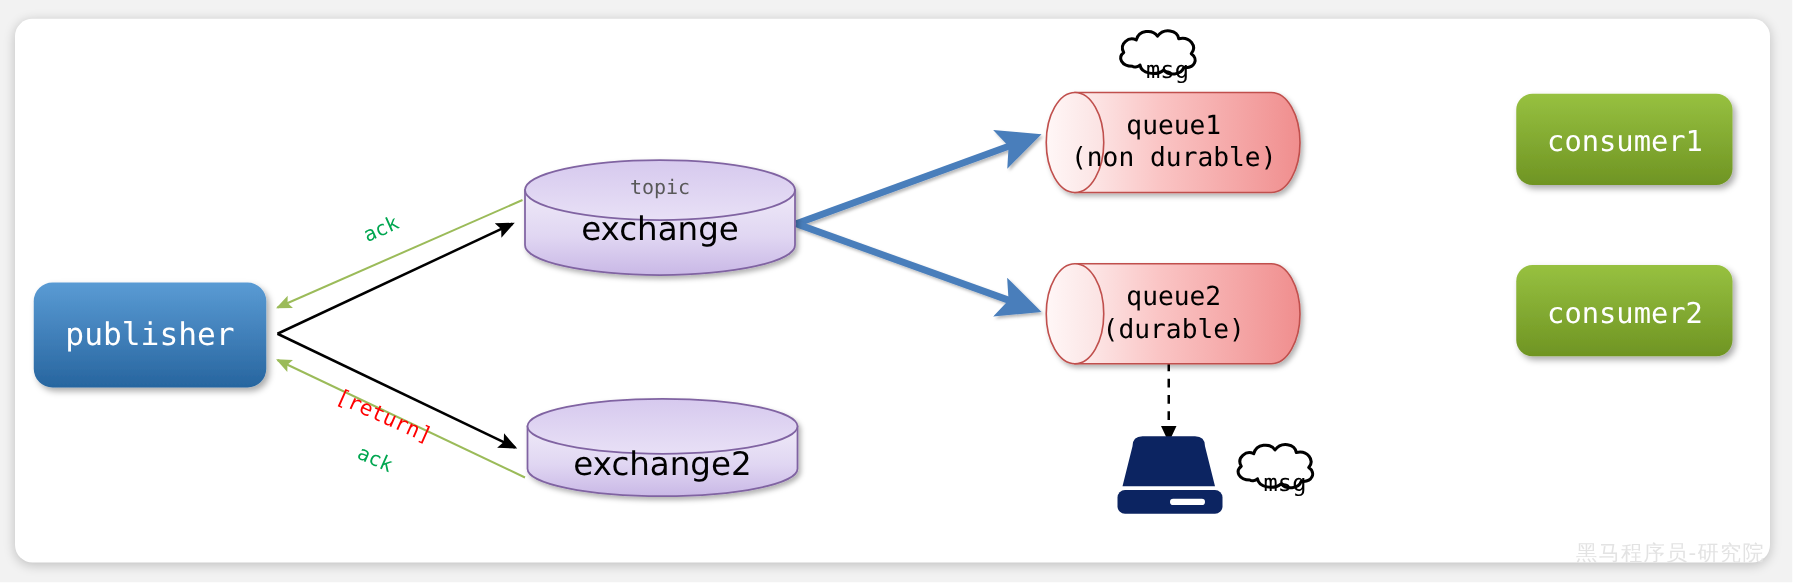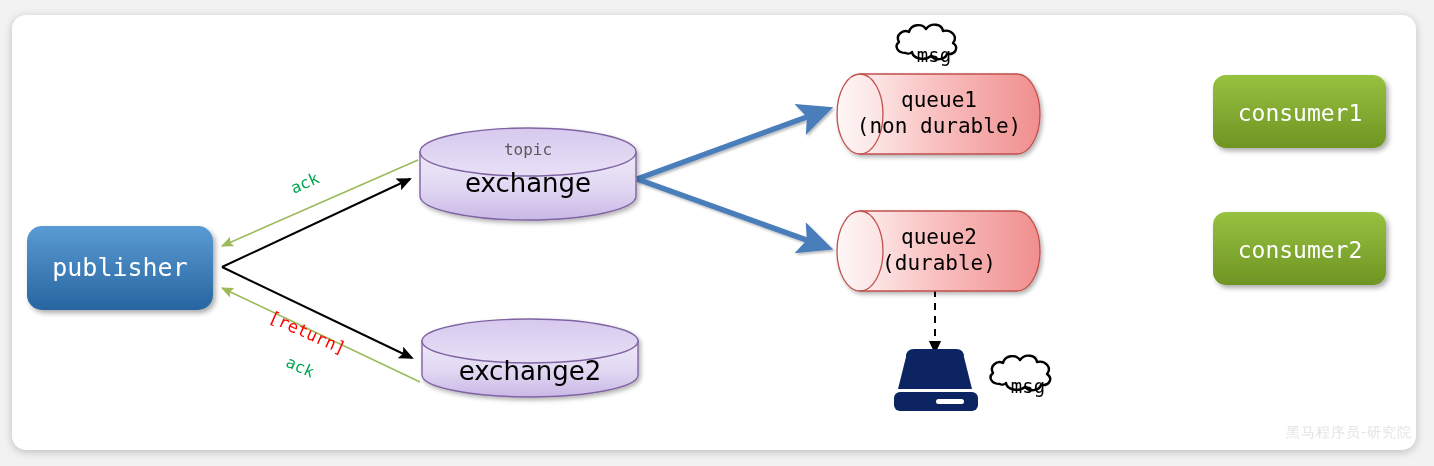--- a/index.html
+++ b/index.html
@@ -41,23 +41,23 @@
   }
   .node-text {
     pointer-events: none;
   }
   .mono {
     font-family: "DejaVu Sans Mono", "Liberation Mono", monospace;
   }
   .watermark {
     position: absolute;
     right: 22px;
-    bottom: 24px;
+    bottom: 12px;
     font-family: "DejaVu Sans", sans-serif;
-    font-size: 14px;
+    font-size: 17px;
     color: #e3e3e3;
     letter-spacing: 1px;
     user-select: none;
   }
 </style>
 </head>
 <body>
 
 <div id="stage">
   <div class="card"></div>

